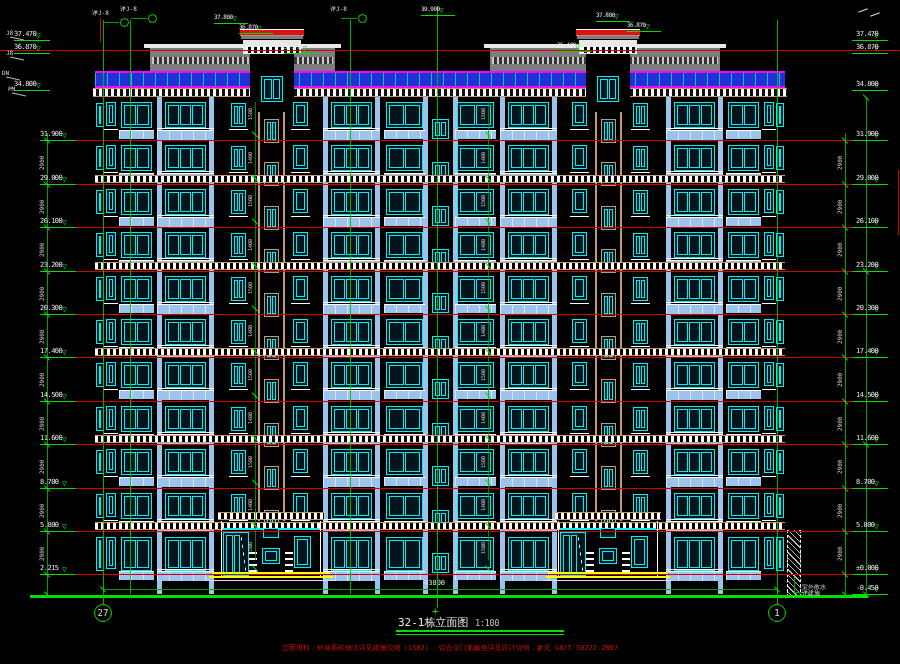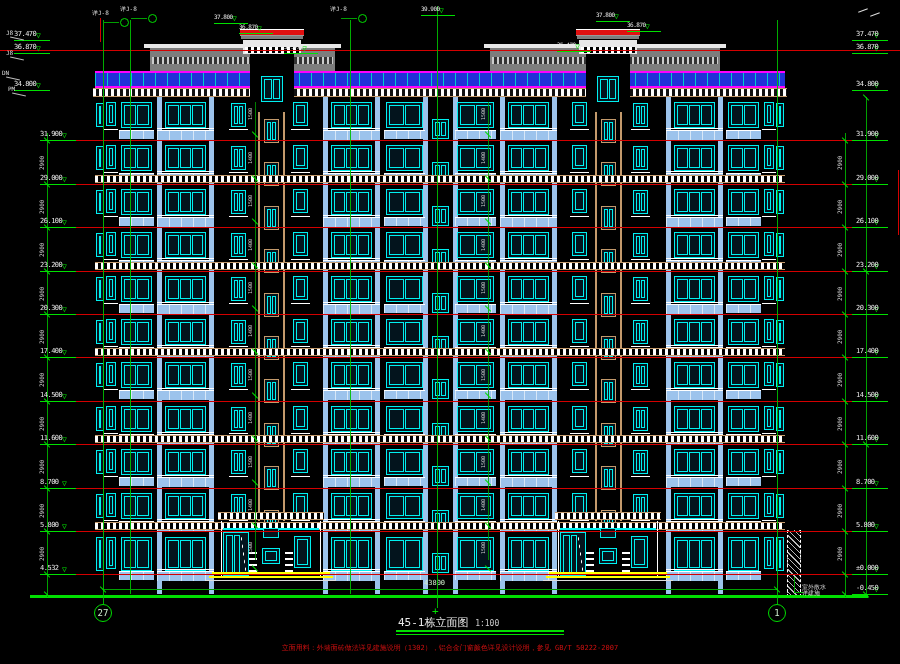--- a/index.html
+++ b/index.html
@@ -9,21 +9,21 @@
   .t{white-space:nowrap;line-height:1;}
   .bubble{border:1px solid #00e000;border-radius:50%;width:18px;height:18px;
           text-align:center;color:#cdeccd;font-size:9px;line-height:17px;z-index:6;}
 </style>
 </head>
 <body>
 
 <div id="sheet">
 
   <div class="t" style="left:398px;top:617px;color:#e8e8e8;font-size:11px;z-index:7;">
-    <span>45-1栋立面图</span>
+    <span>32-1栋立面图</span>
     <span style="font-size:8px;color:#cccccc;">1:100</span>
   </div>
   <div style="left:396px;top:630px;width:168px;height:2px;background:#00e000;z-index:7;"></div>
   <div style="left:396px;top:634px;width:168px;height:1px;background:#00e000;z-index:7;"></div>
   <div class="t" style="left:450px;top:645px;transform:translateX(-50%);color:#d01010;font-size:7px;z-index:7;">立面用料：外墙面砖做法详见建施说明（1302），铝合金门窗颜色详见设计说明，参见 GB/T 50222-2007</div>
 
   <div class="bubble t" style="left:94px;top:604px;"><span>27</span></div>
   <div class="bubble t" style="left:768px;top:604px;"><span>1</span></div>
 
   <div class="t" style="left:802px;top:584px;color:#dddddd;font-size:6px;z-index:7;">
@@ -1361,21 +1361,21 @@
     <div class="t" style="left: 62px; top: 436px; color: rgb(0, 224, 0); font-size: 8px; z-index: 6;">▽</div>
     <div class="t" style="left: 40px; top: 435px; color: rgb(232, 232, 232); font-size: 7px; letter-spacing: -0.5px; z-index: 6;">11.600</div>
     <div class="t" style="left: 40px; top: 488px; width: 36px; height: 1px; background: rgb(0, 224, 0); z-index: 6;"></div>
     <div class="t" style="left: 62px; top: 480px; color: rgb(0, 224, 0); font-size: 8px; z-index: 6;">▽</div>
     <div class="t" style="left: 40px; top: 479px; color: rgb(232, 232, 232); font-size: 7px; letter-spacing: -0.5px; z-index: 6;">8.700</div>
     <div class="t" style="left: 40px; top: 531px; width: 36px; height: 1px; background: rgb(0, 224, 0); z-index: 6;"></div>
     <div class="t" style="left: 62px; top: 523px; color: rgb(0, 224, 0); font-size: 8px; z-index: 6;">▽</div>
     <div class="t" style="left: 40px; top: 522px; color: rgb(232, 232, 232); font-size: 7px; letter-spacing: -0.5px; z-index: 6;">5.800</div>
     <div class="t" style="left: 40px; top: 574px; width: 36px; height: 1px; background: rgb(0, 224, 0); z-index: 6;"></div>
     <div class="t" style="left: 62px; top: 566px; color: rgb(0, 224, 0); font-size: 8px; z-index: 6;">▽</div>
-    <div class="t" style="left: 40px; top: 565px; color: rgb(232, 232, 232); font-size: 7px; letter-spacing: -0.5px; z-index: 6;">4.532</div>
+    <div class="t" style="left: 40px; top: 565px; color: rgb(232, 232, 232); font-size: 7px; letter-spacing: -0.5px; z-index: 6;">2.215</div>
     <div class="t" style="left: 852px; top: 40px; width: 36px; height: 1px; background: rgb(0, 224, 0); z-index: 6;"></div>
     <div class="t" style="left: 874px; top: 32px; color: rgb(0, 224, 0); font-size: 8px; z-index: 6;">▽</div>
     <div class="t" style="left: 856px; top: 31px; color: rgb(232, 232, 232); font-size: 7px; letter-spacing: -0.5px; z-index: 6;">37.470</div>
     <div class="t" style="left: 852px; top: 53px; width: 36px; height: 1px; background: rgb(0, 224, 0); z-index: 6;"></div>
     <div class="t" style="left: 874px; top: 45px; color: rgb(0, 224, 0); font-size: 8px; z-index: 6;">▽</div>
     <div class="t" style="left: 856px; top: 44px; color: rgb(232, 232, 232); font-size: 7px; letter-spacing: -0.5px; z-index: 6;">36.870</div>
     <div class="t" style="left: 852px; top: 90px; width: 36px; height: 1px; background: rgb(0, 224, 0); z-index: 6;"></div>
     <div class="t" style="left: 874px; top: 82px; color: rgb(0, 224, 0); font-size: 8px; z-index: 6;">▽</div>
     <div class="t" style="left: 856px; top: 81px; color: rgb(232, 232, 232); font-size: 7px; letter-spacing: -0.5px; z-index: 6;">34.800</div>
     <div class="t" style="left: 852px; top: 140px; width: 36px; height: 1px; background: rgb(0, 224, 0); z-index: 6;"></div>

